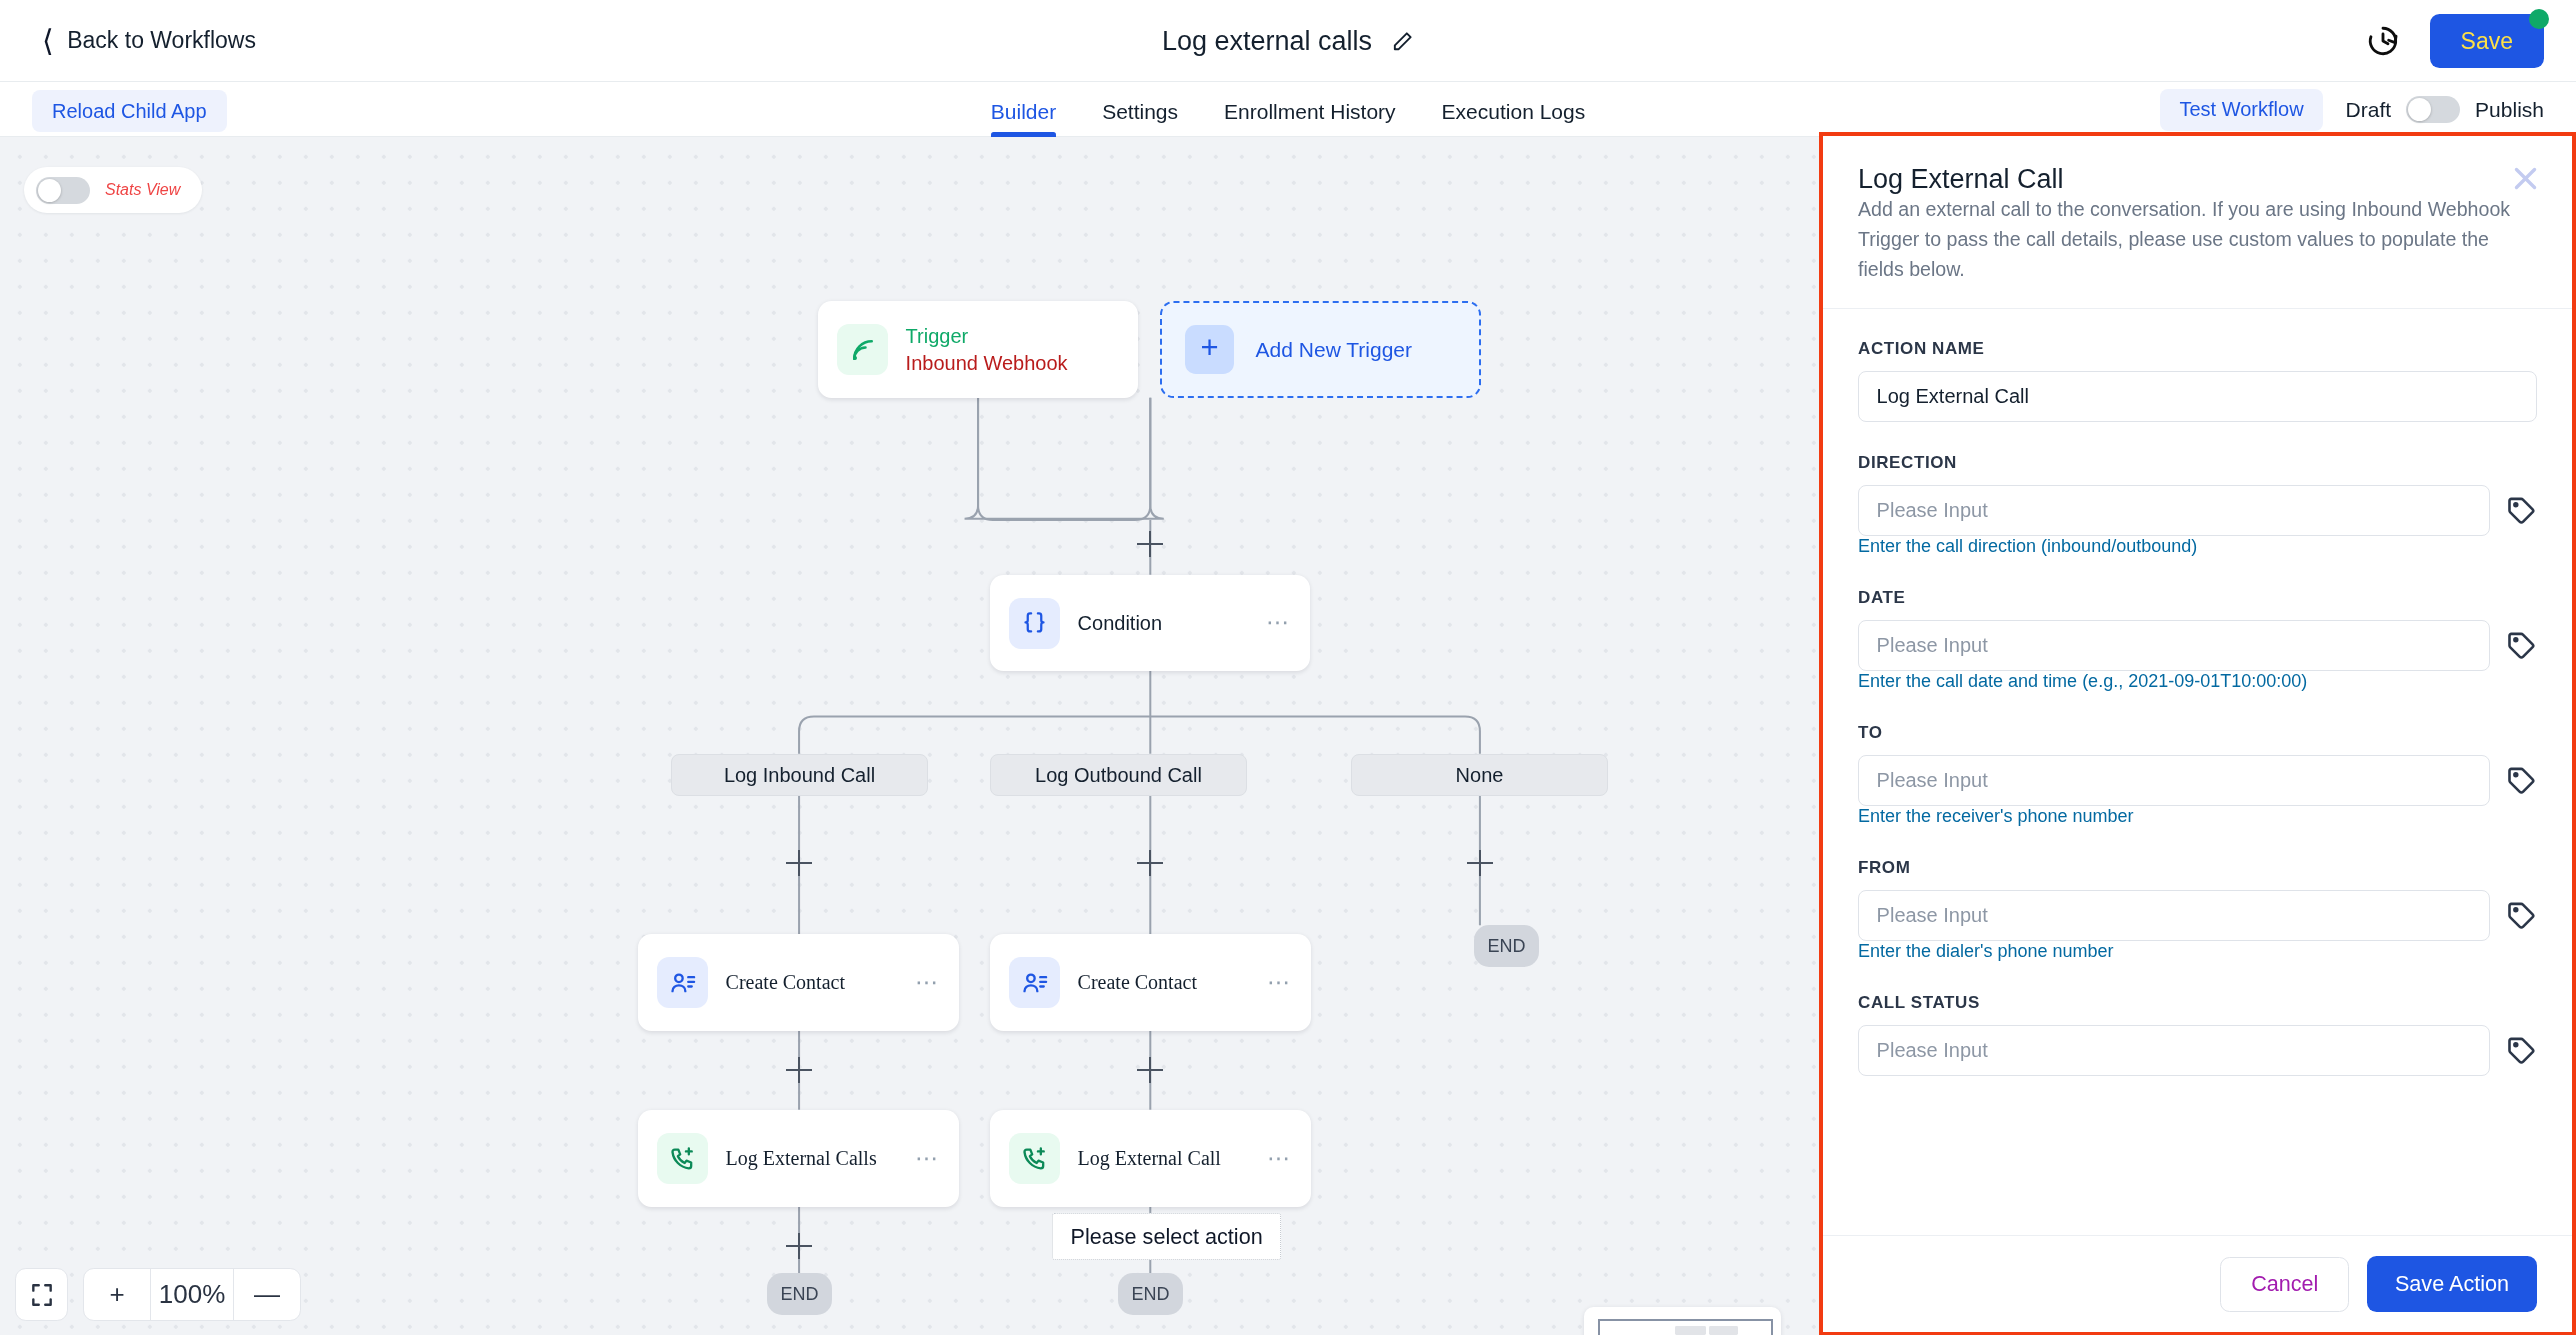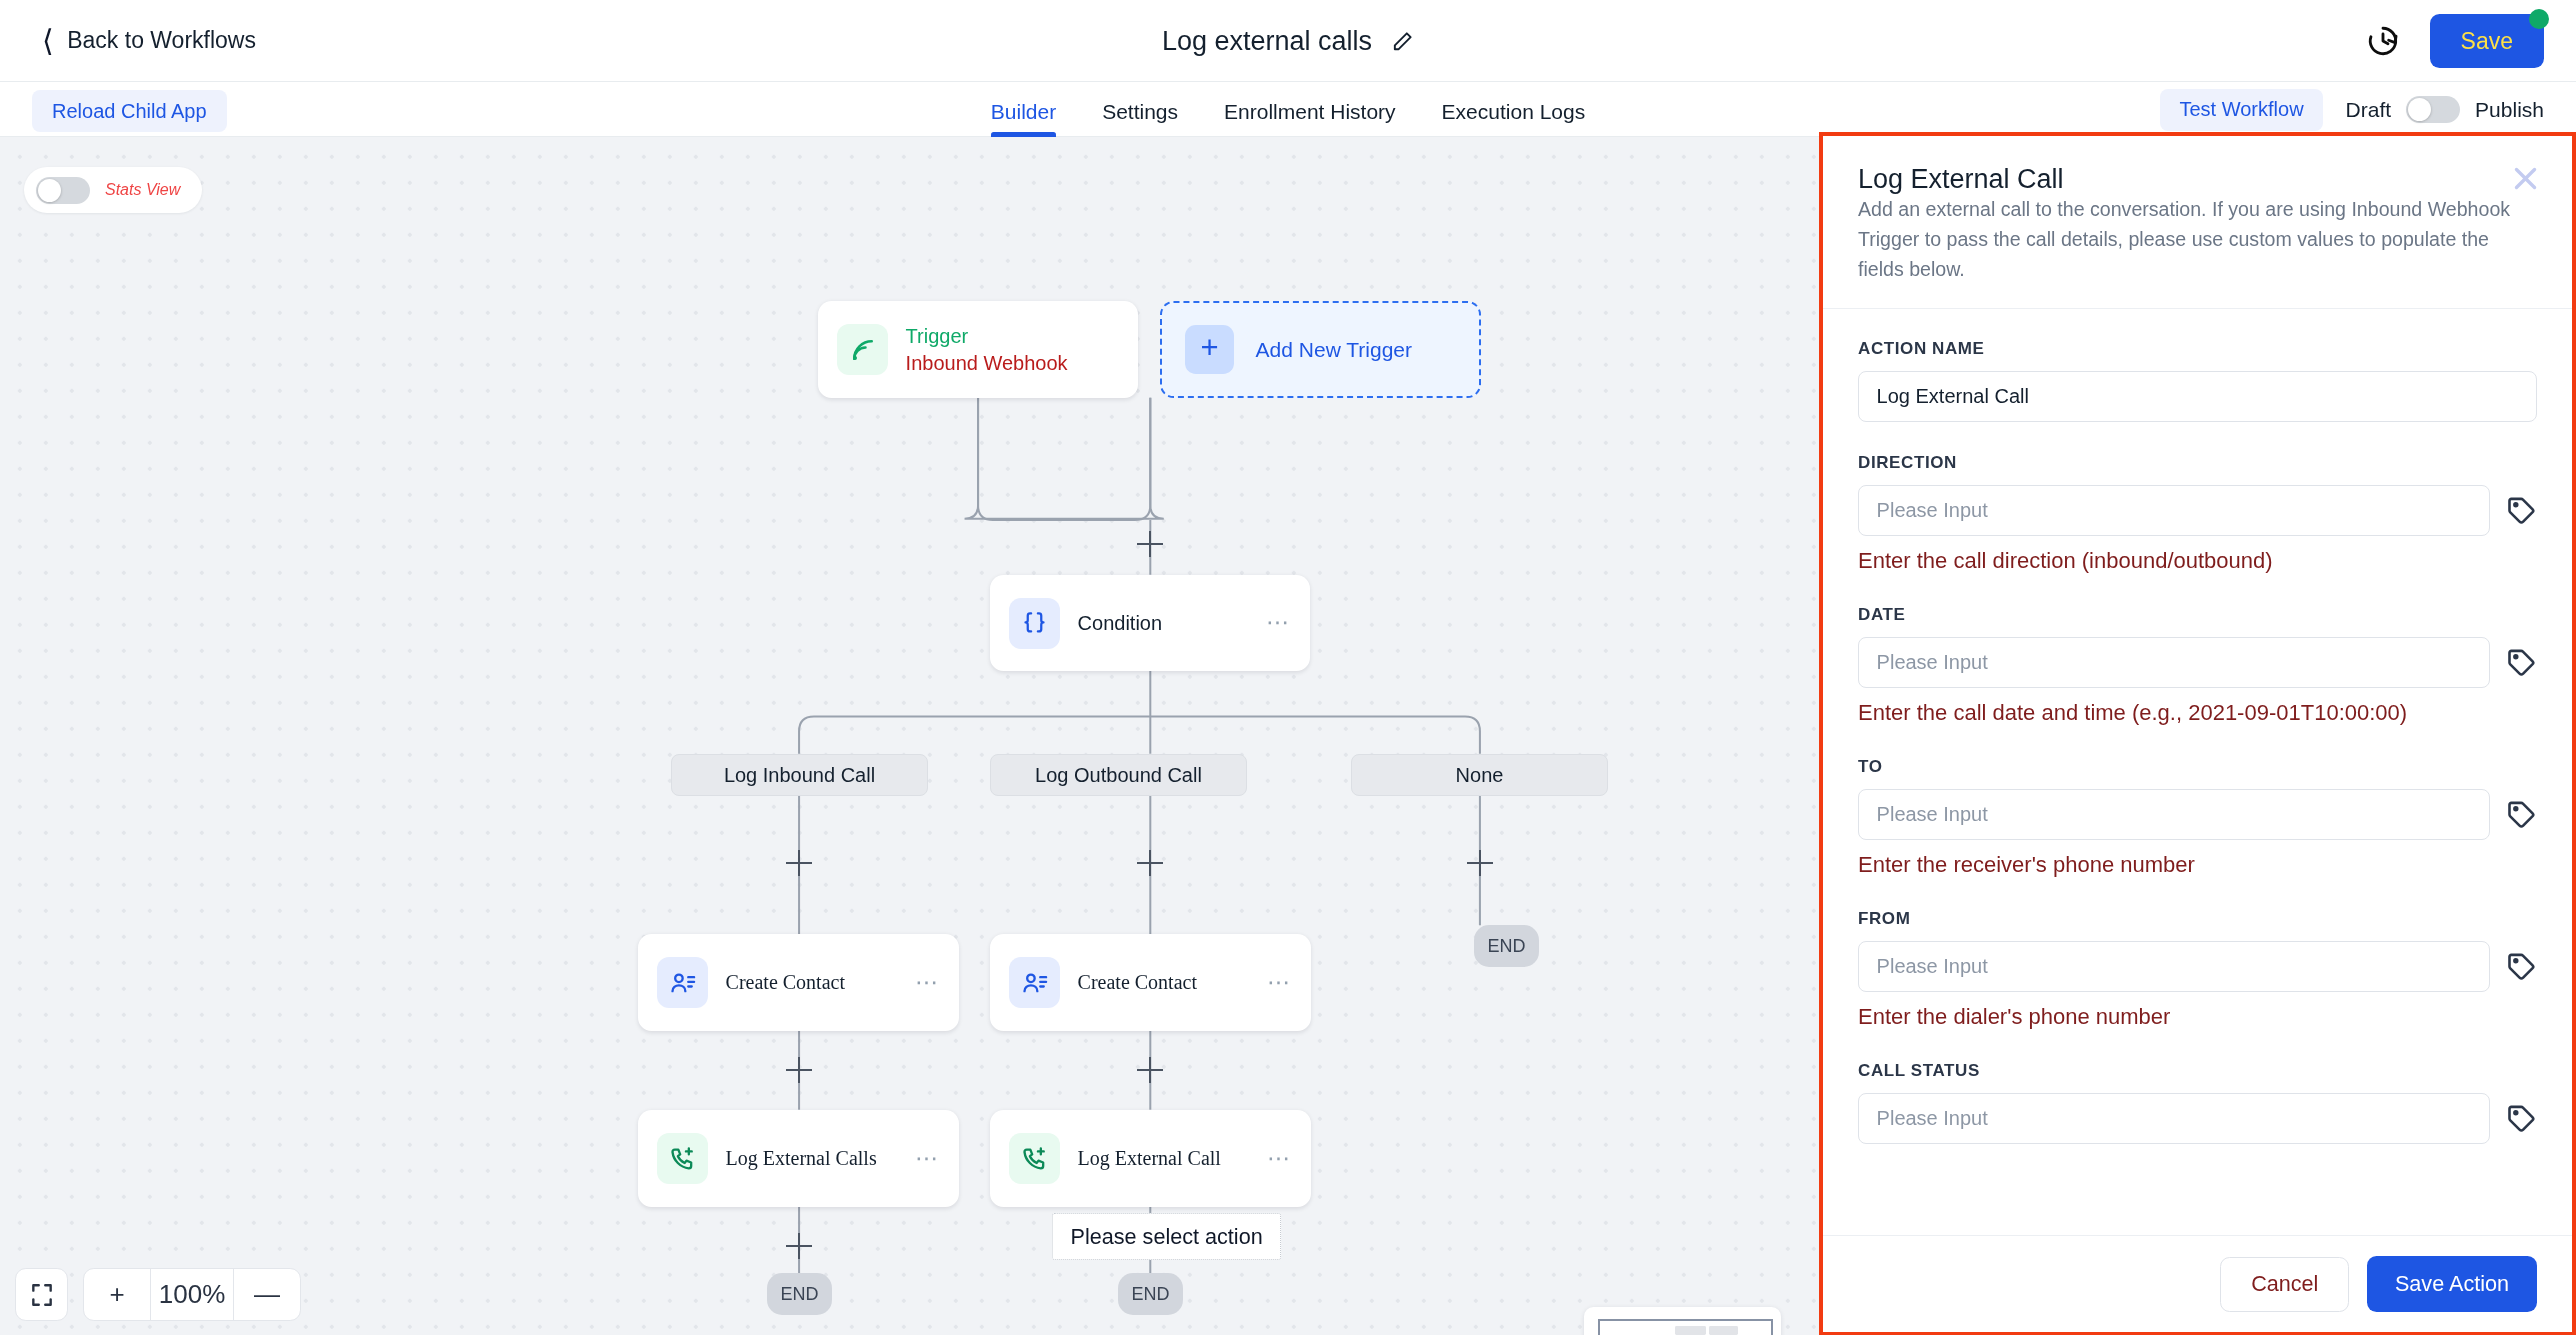--- a/index.html
+++ b/index.html
@@ -251,31 +251,31 @@
     margin-bottom: 12px;
   }
   .field-row { display: flex; align-items: center; gap: 16px; }
   .field-input {
     flex: 1; height: 51px; border: 1.4px solid #dfe3e9; border-radius: 8px;
     display: flex; align-items: center; padding: 0 17.6px;
     font-size: 20px; color: #14202e;
   }
   .field-input.placeholder { color: #8d97a5; }
   .tag-icon { width: 31px; height: 31px; flex: none; cursor: pointer; }
-  .field-hint { font-size: 22px; color: #7f1d1d; margin-top: 12px; }
+  .field-hint { font-size: 18px; color: #0369a1; }
   .gap-lg { height: 31px; }
 
   .panel-foot {
     border-top: 1.4px solid #eceff3;
     padding: 20px 35px; display: flex; justify-content: flex-end; align-items: center; gap: 17.6px;
   }
   .cancel-btn {
     background: #fff; border: 1.4px solid #dfe3e9; border-radius: 9.5px;
     font-family: "Liberation Sans", sans-serif;
-    font-size: 21.6px; color: #7f1d1d; padding: 13.5px 30px; cursor: pointer; margin-left: 46px;
+    font-size: 21.6px; color: #a21caf; padding: 13.5px 30px; cursor: pointer; margin-left: 46px;
   }
   .save-action-btn {
     background: #1e56e3; border: none; border-radius: 9.5px; color: #fff;
     font-family: "Liberation Sans", sans-serif;
     font-size: 21.6px; padding: 15px 28px; cursor: pointer;
   }
 </style>
 </head>
 <body>
 

